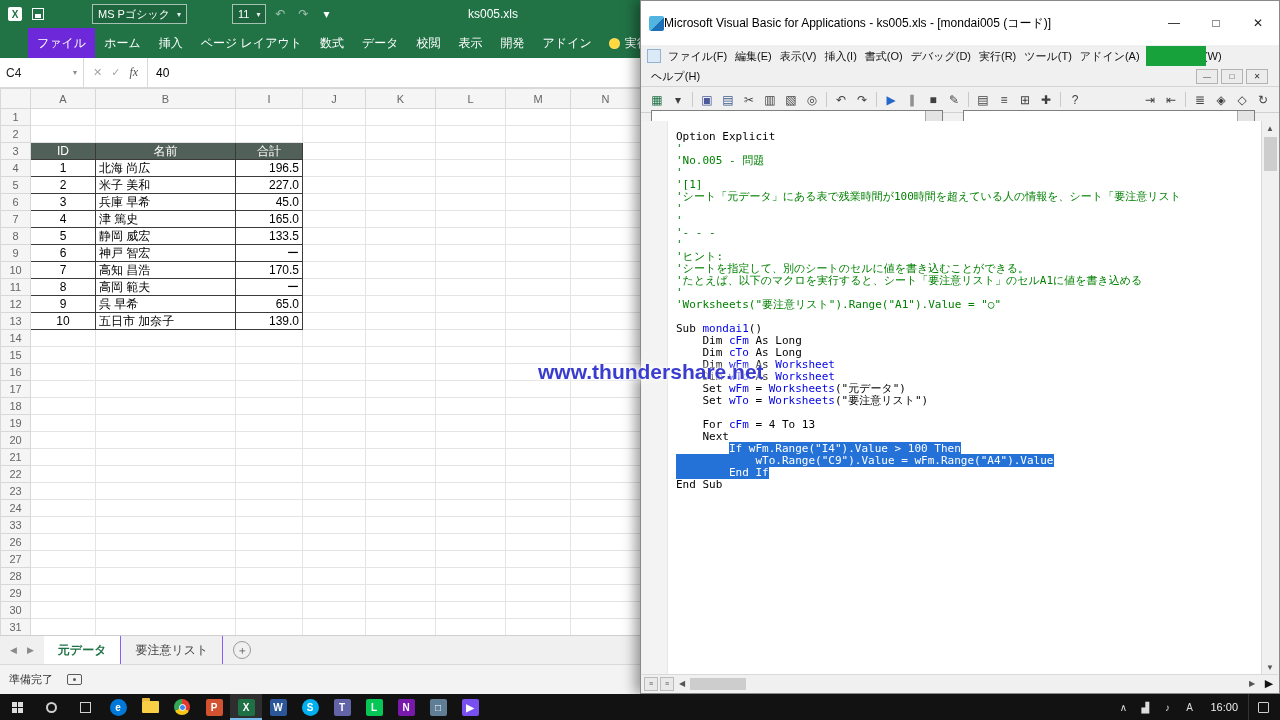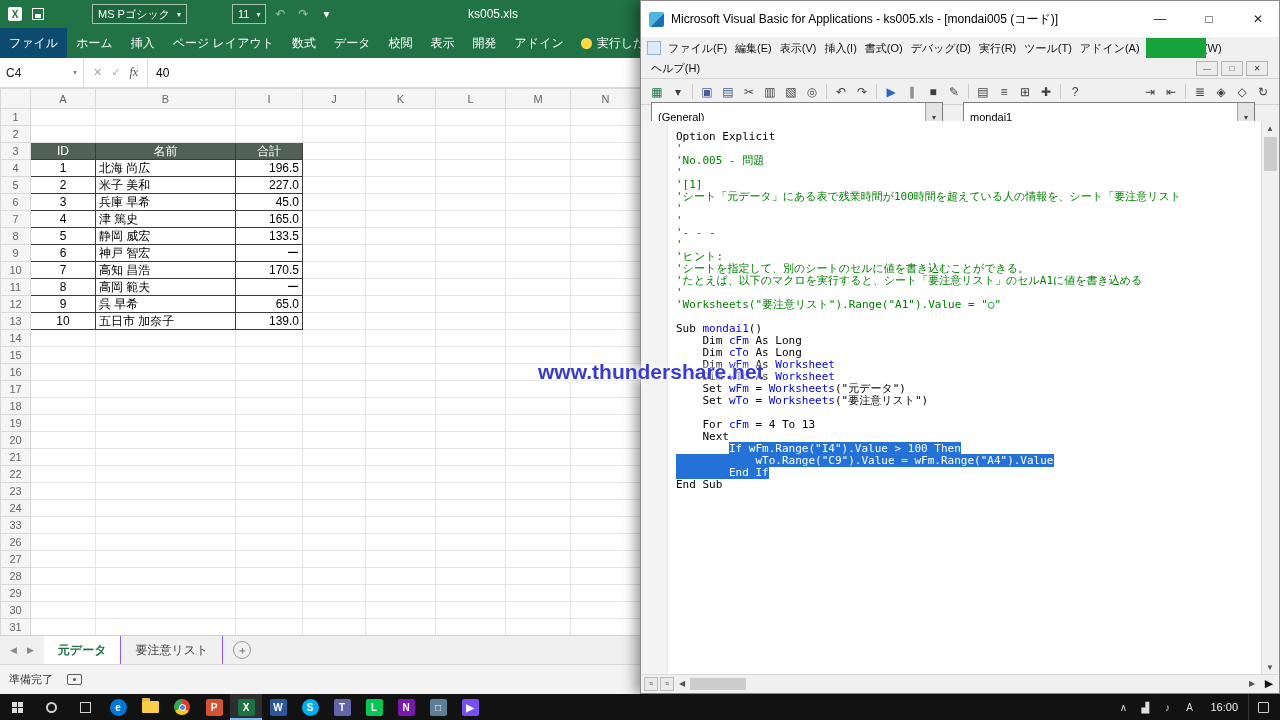--- a/index.html
+++ b/index.html
@@ -11,21 +11,21 @@
   .qicon{width:18px;height:18px;display:flex;align-items:center;justify-content:center;font-size:12px;color:#fff;}
   .qicon.dim{opacity:.55;}
   .appico{width:14px;height:14px;background:#fff;border-radius:2px;color:#1e7145;font-size:10px;font-weight:bold;display:flex;align-items:center;justify-content:center;}
   .floppy{width:12px;height:12px;border:1px solid #fff;position:relative;}
   .floppy:after{content:"";position:absolute;left:2px;bottom:1px;width:6px;height:4px;background:#fff;}
   .qbox{display:flex;align-items:center;border:1px solid rgba(255,255,255,.6);background:rgba(0,0,0,.12);height:20px;padding:0 5px;font-size:11px;gap:7px;color:#fff;white-space:nowrap;margin-left:40px;}
   .qbox .dd{font-size:8px;opacity:.9;}
   .xl-title{position:absolute;left:468px;top:7px;font-size:12px;color:#fff;white-space:nowrap;}
   .xl-ribbontabs{height:30px;background:#217346;display:flex;align-items:center;color:#fff;overflow:hidden;white-space:nowrap;}
   .rtab{padding:7px 9px;font-size:12px;}
-  .rtab.file{background:#0c4a6e;}
+  .rtab.file{background:#6d28d9;margin-left:28px;}
   .tellme{display:flex;align-items:center;gap:5px;padding:7px 8px;font-size:12px;}
   .bulb{width:11px;height:11px;border-radius:50%;background:#ffd83d;border:1px solid #fff3;}
   .xl-formula{height:30px;display:flex;align-items:stretch;border-bottom:1px solid #d9d9d9;background:#fff;}
   .namebox{width:84px;border-right:1px solid #d9d9d9;display:flex;align-items:center;padding:0 6px;font-size:12px;color:#222;}
   .namebox .dd{margin-left:auto;color:#8a8a8a;font-size:8px;}
   .fbtns{display:flex;align-items:center;gap:9px;padding:0 9px;color:#a5a5a5;font-size:11px;border-right:1px solid #d9d9d9;}
   .fbtns .fx{font-style:italic;color:#555;font-family:"Liberation Serif",serif;font-size:12px;}
   .fval{flex:1;display:flex;align-items:center;padding:0 8px;font-size:12px;color:#000;}
   table#grid{border-collapse:collapse;table-layout:fixed;width:640px;font-size:12px;}
   #grid th{background:#f5f5f5;color:#666;font-weight:normal;border:1px solid #d8d8d8;font-size:11px;height:20px;}
@@ -39,21 +39,21 @@
   .snav{display:flex;align-items:center;gap:10px;padding:0 10px;color:#8a8a8a;font-size:9px;}
   .stab{padding:0 14px;display:flex;align-items:center;border-right:1px solid #8b5cf6;background:#f0f0f0;color:#444;}
   .stab.active{background:#fff;color:#1e7145;font-weight:bold;}
   .addsheet{width:18px;height:18px;border:1px solid #9a9a9a;border-radius:50%;display:flex;align-items:center;justify-content:center;margin:5px 0 0 10px;color:#555;font-size:11px;}
   .xl-status{position:absolute;left:0;top:664px;width:640px;height:30px;background:#f3f3f3;border-top:1px solid #dadada;display:flex;align-items:center;padding:0 9px;font-size:11px;color:#333;gap:14px;}
   .macro{width:15px;height:11px;border:1px solid #5a5a5a;border-radius:2px;position:relative;}
   .macro:after{content:"";position:absolute;left:5px;top:3px;width:3px;height:3px;background:#5a5a5a;border-radius:50%;}
 
   
   #vba{position:absolute;left:640px;top:0;width:640px;height:694px;background:#f0f0f0;border:1px solid #8a8a8a;box-shadow:-5px 0 12px rgba(0,0,0,.38);overflow:hidden;}
-  .vb-titlebar{height:36px;background:#fff;display:flex;align-items:center;padding-left:8px;gap:7px;}
+  .vb-titlebar{height:44px;background:#fff;display:flex;align-items:center;padding-left:8px;gap:0;}
   .vb-ico{width:15px;height:15px;background:linear-gradient(135deg,#52b4e0 0 55%,#1d6fb8 55% 100%);border-radius:2px;}
   .vb-title{font-size:12px;color:#000;white-space:nowrap;overflow:hidden;flex:1;}
   .winbtn{width:42px;height:28px;display:flex;align-items:center;justify-content:center;font-size:12px;color:#222;}
   .vb-menubar{position:relative;height:22px;background:#f0f0f0;display:flex;align-items:center;padding:0 3px;font-size:11px;color:#111;white-space:nowrap;overflow:hidden;}
   .child-ico{width:14px;height:14px;background:#dce9f6;border:1px solid #8fb2d5;margin:0 3px;}
   .menu-item{padding:3px 4px;}
   .green-note{position:absolute;left:505px;top:1px;width:60px;height:20px;background:#18a23c;}
   .vb-menubar2{height:20px;background:#f0f0f0;display:flex;align-items:center;padding:0 6px;font-size:11px;color:#111;border-bottom:1px solid #d5d5d5;}
   .child-controls{margin-left:auto;display:flex;gap:3px;margin-right:5px;}
   .ccbtn{width:22px;height:15px;border:1px solid #b3b3b3;background:#ececec;display:flex;align-items:center;justify-content:center;font-size:8px;color:#333;}

